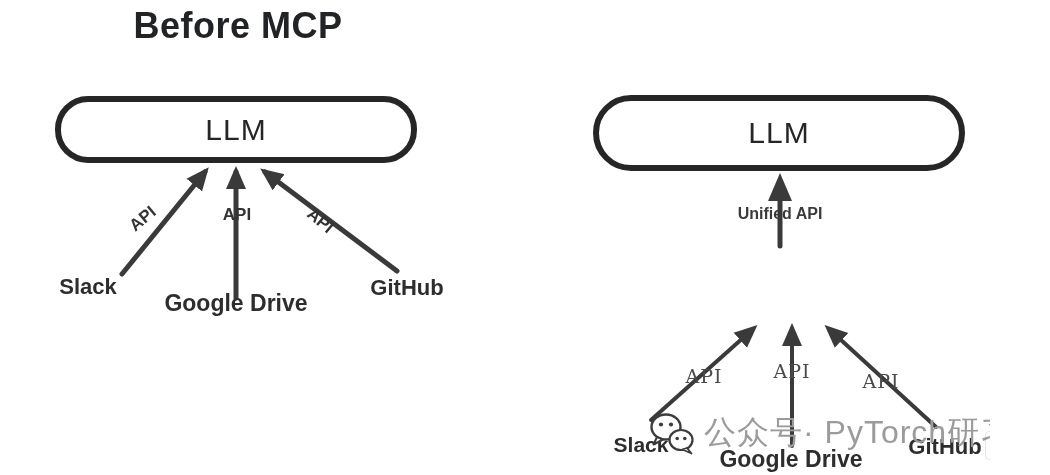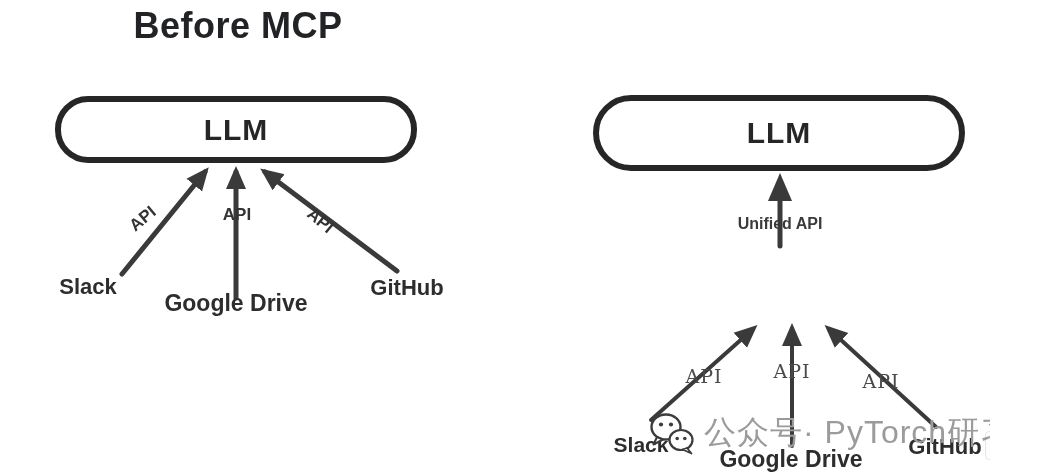--- a/index.html
+++ b/index.html
@@ -12,21 +12,21 @@
     display:flex;align-items:center;justify-content:center;
   }
   .title-text{
     font-size:36px;font-weight:bold;color:#222326;letter-spacing:.5px;white-space:nowrap;
   }
   .pill{
     position:absolute;border:6px solid #262626;background:transparent;z-index:2;
     display:flex;align-items:center;justify-content:center;box-sizing:border-box;
   }
   .pill-label{
-    font-size:30px;font-weight:bold;color:#262626;letter-spacing:1px;white-space:nowrap;text-align:center;
+    font-size:30px;font-weight:normal;color:#262626;letter-spacing:1px;white-space:nowrap;text-align:center;
   }
   .node-label{
     position:absolute;z-index:2;font-size:22px;font-weight:bold;color:#2d2d2d;
     white-space:nowrap;transform:translate(-50%,-50%);
   }
   .api-bold{
     position:absolute;z-index:2;font-size:17px;font-weight:bold;color:#333333;white-space:nowrap;
   }
   .api-serif{
     position:absolute;z-index:2;font-size:19px;color:#4a4a4a;letter-spacing:1px;
@@ -94,21 +94,21 @@
   <span class="api-bold" style="left:320px;top:221px;transform:translate(-50%,-50%) rotate(40deg);">API</span>
 
   <span class="node-label" style="left:88px;top:287px;">Slack</span>
   <span class="node-label" style="left:236px;top:303px;font-size:23px;">Google Drive</span>
   <span class="node-label" style="left:407px;top:288px;">GitHub</span>
 
   <div class="pill" style="left:593px;top:95px;width:372px;height:76px;border-radius:38px;">
     <span class="pill-label">LLM</span>
   </div>
 
-  <span class="unified" style="left:780px;top:224px;">Unified API</span>
+  <span class="unified" style="left:780px;top:214px;">Unified API</span>
 
 
   <span class="api-serif" style="left:704px;top:376px;">API</span>
   <span class="api-serif" style="left:792px;top:371px;">API</span>
   <span class="api-serif" style="left:881px;top:381px;">API</span>
 
   <span class="node-label" style="left:641px;top:445px;font-size:21px;">Slack</span>
   <span class="node-label" style="left:791px;top:459px;font-size:23px;">Google Drive</span>
   <span class="node-label" style="left:945px;top:447px;">GitHub</span>
 

